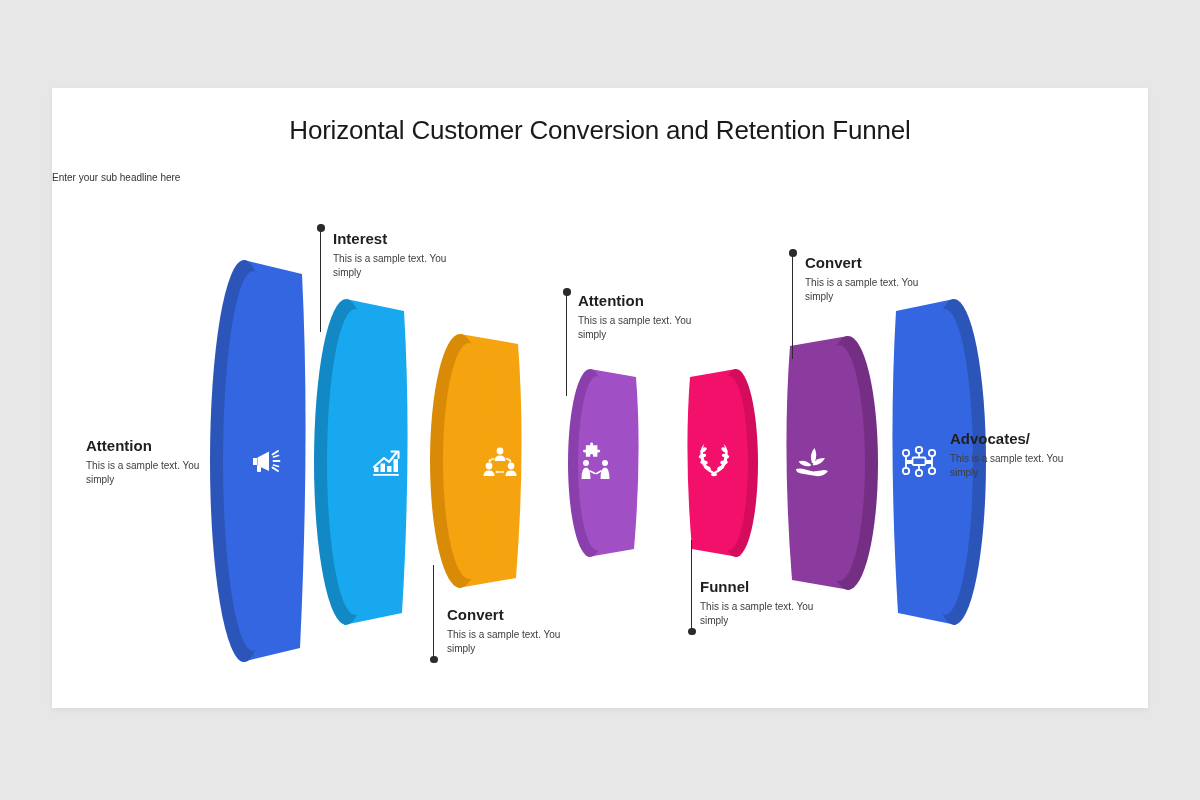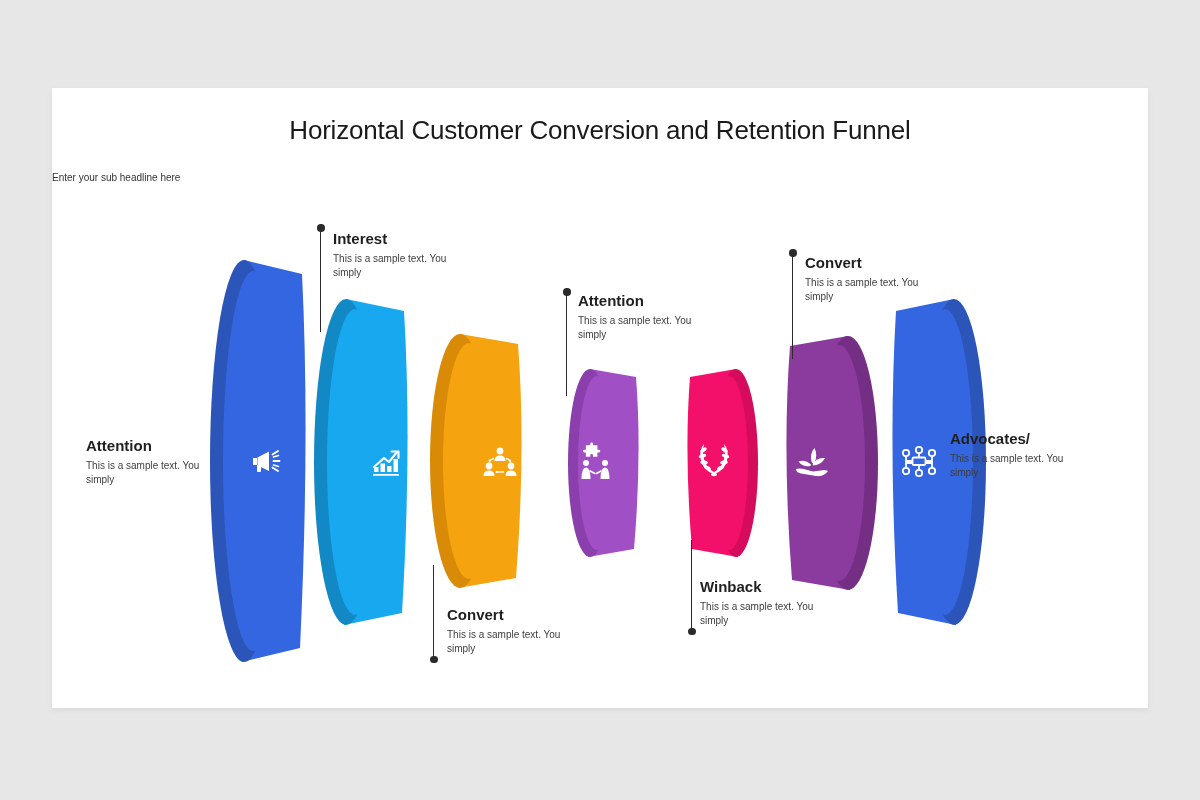--- a/index.html
+++ b/index.html
@@ -302,21 +302,21 @@
     <div class="label-title">Convert</div>
     <div class="label-desc">This is a sample text. You simply</div>
   </div>
 
   <div class="stage-label" style="left:578px; top:292px;">
     <div class="label-title">Attention</div>
     <div class="label-desc">This is a sample text. You simply</div>
   </div>
 
   <div class="stage-label" style="left:700px; top:578px;">
-    <div class="label-title">Winback</div>
+    <div class="label-title">Funnel</div>
     <div class="label-desc">This is a sample text. You simply</div>
   </div>
 
   <div class="stage-label" style="left:805px; top:254px;">
     <div class="label-title">Convert</div>
     <div class="label-desc">This is a sample text. You simply</div>
   </div>
 
   <div class="stage-label" style="left:950px; top:430px;">
     <div class="label-title">Advocates/</div>

